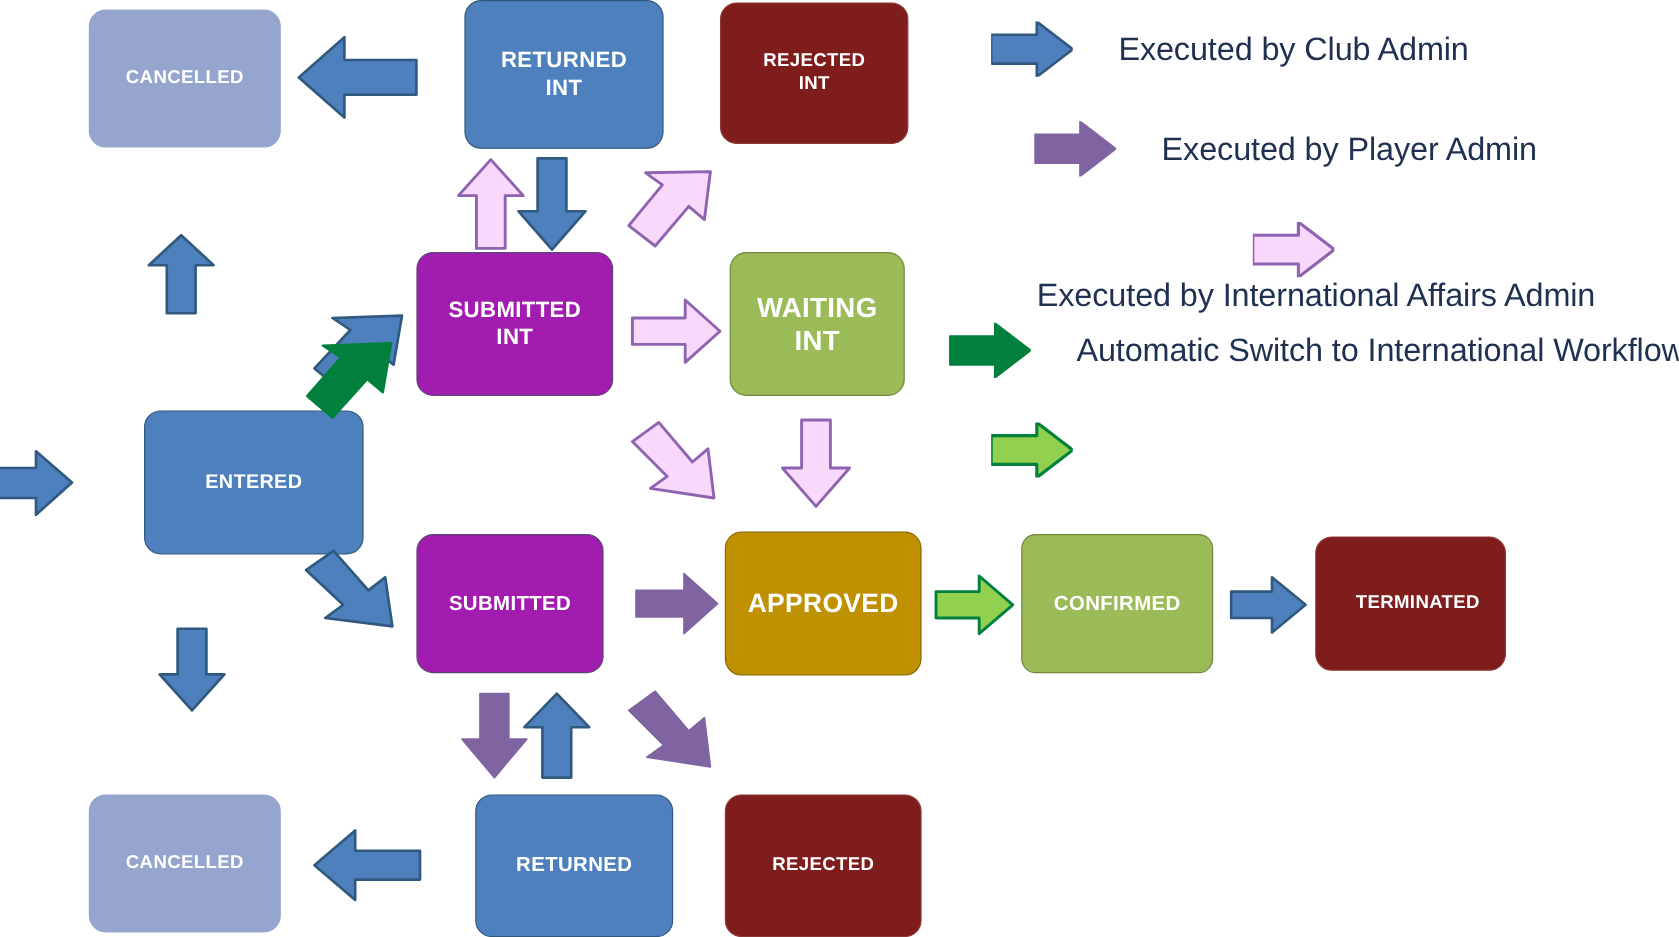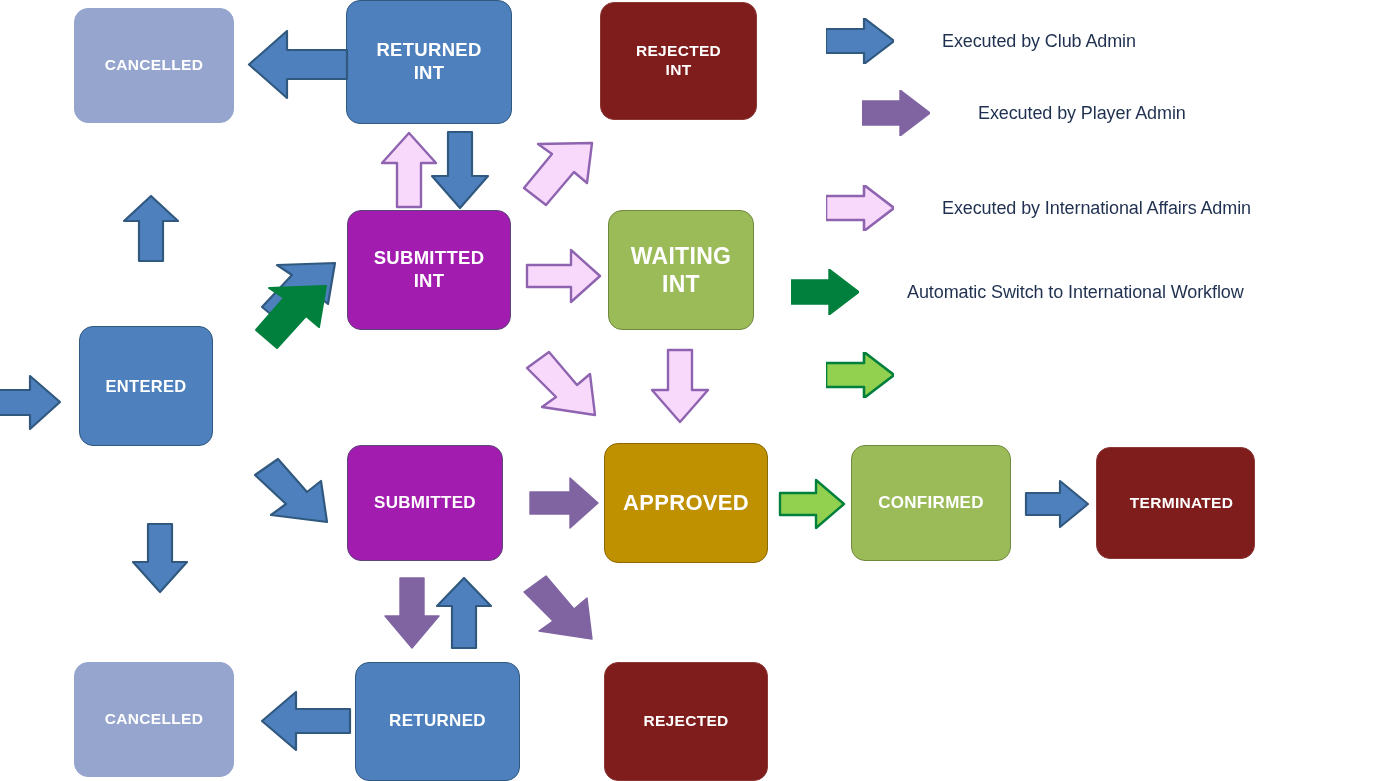--- a/index.html
+++ b/index.html
@@ -22,40 +22,40 @@
     align-items: center;
     justify-content: center;
     text-align: center;
     color: #ffffff;
     font-weight: bold;
     letter-spacing: 0.3px;
     line-height: 1.22;
     box-sizing: border-box;
     white-space: pre-line;
   }
-  .node.blue      { background:#4e80bd; border:1.5px solid #31597f; }
+  .node.blue      { background:#4e80bd; border:1.5px solid #31597f;margin-left:41px; }
   .node.gray      { background:#95a5ce; border:1.5px solid #95a5ce;text-align:right; }
   .node.purple    { background:#a21caf; border:1.5px solid #5c4577; }
   .node.red       { background:#7f1d1d; border:1.5px solid #8c3836; }
   .node.green     { background:#9bbb59; border:1.5px solid #71893f; }
   .node.gold      { background:#bf9000; border:1.5px solid #8a6800; }
 
   .arrow-svg { position:absolute; overflow:visible; pointer-events:none; }
 
   .legend-row {
     position: absolute;
     display: flex;
     align-items: center;
   }
   .legend-label {
     font-family: "Liberation Sans", sans-serif;
-    font-size: 18px;
+    font-size: 27px;
     color: #1f3050;
     white-space: nowrap;
-    margin-left: 48px;
+    margin-left: 38px;
     letter-spacing: -0.1px;
   }
   .legend-arrow { position: relative; width: 68px; height: 46px; flex: none; }
 </style>
 </head>
 <body>
 
 <div id="canvas">
 
   <div class="node gray" style="left:74px; top:8px; width:160px; height:115px; font-size:15.5px;">CANCELLED</div>
@@ -65,27 +65,27 @@
 
   <div class="node red" style="left:600px; top:2px; width:157px; height:118px; font-size:15.5px;">REJECTED
 INT</div>
 
   <div class="node purple" style="left:347px; top:210px; width:164px; height:120px; font-size:18.5px;">SUBMITTED
 INT</div>
 
   <div class="node green" style="left:608px; top:210px; width:146px; height:120px; font-size:23px;">WAITING
 INT</div>
 
-  <div class="node blue" style="left:79px; top:326px; width:134px; height:120px; font-size:16.5px;">ENTERED</div>
+  <div class="node blue" style="left:79px; top:342px; width:183px; height:120px; font-size:16.5px;">ENTERED</div>
 
   <div class="node purple" style="left:347px; top:445px; width:156px; height:116px; font-size:17px;">SUBMITTED</div>
 
   <div class="node gold" style="left:604px; top:443px; width:164px; height:120px; font-size:22px;">APPROVED</div>
 
-  <div class="node green" style="left:851px; top:445px; width:160px; height:116px; font-size:17px;">CONFIRMED</div>
+  <div class="node green" style="left:851px; top:445px; width:160px; height:116px; font-size:17px;border-radius:12px;">CONFIRMED</div>
 
   <div class="node red" style="left:1096px; top:447px; width:159px; height:112px; font-size:15.5px;padding-left:12px;">TERMINATED</div>
 
   <div class="node gray" style="left:74px; top:662px; width:160px; height:115px; font-size:15.5px;">CANCELLED</div>
 
   <div class="node blue" style="left:355px; top:662px; width:165px; height:119px; font-size:17px;">RETURNED</div>
 
   <div class="node red" style="left:604px; top:662px; width:164px; height:119px; font-size:15.5px;">REJECTED</div>
 
   <svg class="arrow-svg" style="left:249px; top:28px;" width="98" height="73" viewBox="0 0 98 73">
@@ -170,30 +170,30 @@
 
   <div class="legend-row" style="left:826px; top:18px;">
     <span class="legend-arrow">
       <svg width="68" height="46" viewBox="0 0 68 46" style="position:absolute;left:0;top:0;">
         <polygon points="0,11 38,11 38,0 68,23 38,46 38,35 0,35" fill="#4e80bd" stroke="#31597f" stroke-width="2.2" stroke-linejoin="round"></polygon>
       </svg>
     </span>
     <span class="legend-label">Executed by Club Admin</span>
   </div>
 
-  <div class="legend-row" style="left:826px; top:90px;padding-left:36px;">
+  <div class="legend-row" style="left:826px; top:101px;padding-left:36px;">
     <span class="legend-arrow">
       <svg width="68" height="46" viewBox="0 0 68 46" style="position:absolute;left:0;top:0;">
         <polygon points="0,11 38,11 38,0 68,23 38,46 38,35 0,35" fill="#8064a2" stroke="#8064a2" stroke-width="1.4" stroke-linejoin="round"></polygon>
       </svg>
     </span>
     <span class="legend-label">Executed by Player Admin</span>
   </div>
 
-  <div class="legend-row" style="left:826px; top:185px;">
+  <div class="legend-row" style="left:826px; top:185px;flex-direction:column;">
     <span class="legend-arrow">
       <svg width="68" height="46" viewBox="0 0 68 46" style="position:absolute;left:0;top:0;">
         <polygon points="0,11 38,11 38,0 68,23 38,46 38,35 0,35" fill="#f8d9fc" stroke="#8e63b0" stroke-width="2.6" stroke-linejoin="round"></polygon>
       </svg>
     </span>
     <span class="legend-label">Executed by International Affairs Admin</span>
   </div>
 
   <div class="legend-row" style="left:791px; top:269px;">
     <span class="legend-arrow">

